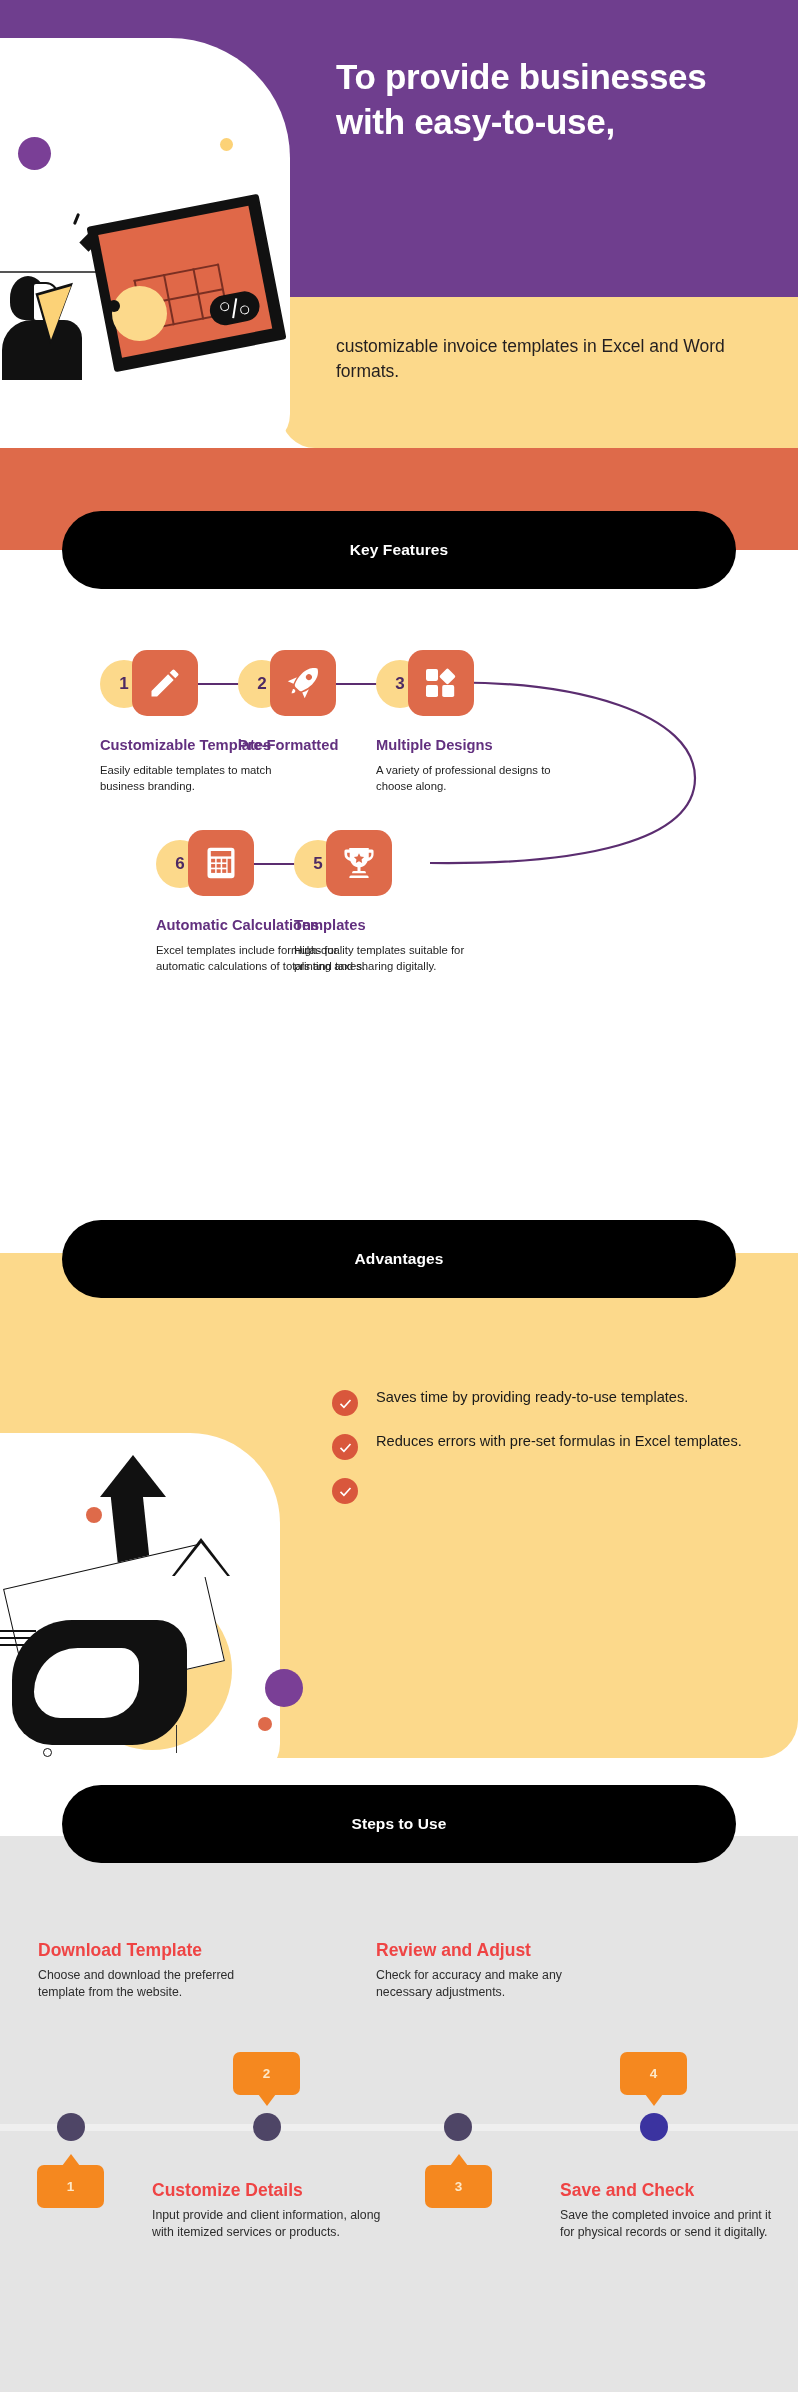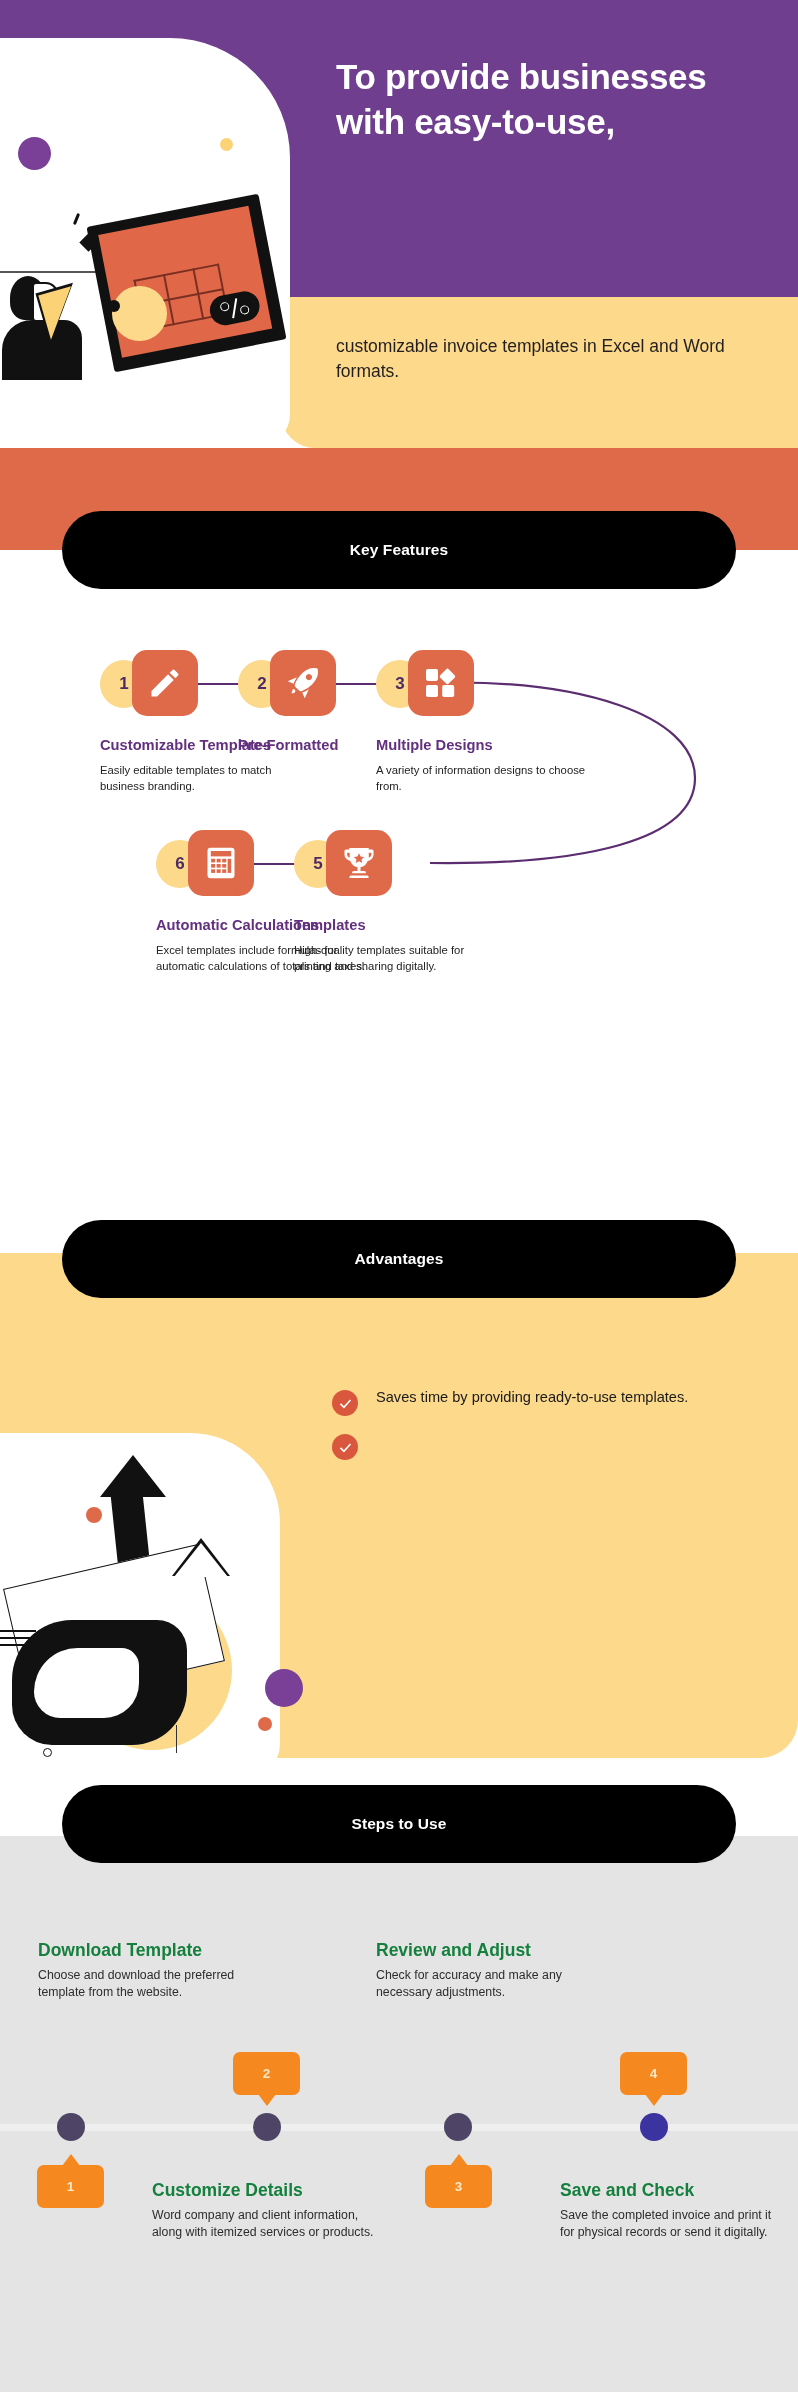--- a/index.html
+++ b/index.html
@@ -184,21 +184,21 @@
     content:''; position:absolute; left:50%; margin-left:-9px; bottom:-11px;
     width:0; height:0; border-left:9px solid transparent; border-right:9px solid transparent;
     border-top:12px solid #f5881f;
   }
   .step-badge.up:after {
     content:''; position:absolute; left:50%; margin-left:-9px; top:-11px;
     width:0; height:0; border-left:9px solid transparent; border-right:9px solid transparent;
     border-bottom:12px solid #f5881f;
   }
   .step-text { position:absolute; width:250px; }
-  .step-title { color:#15803d; font-size:17.5px; font-weight:bold; line-height:1.2; }
+  .step-title { color:#ef4444; font-size:17.5px; font-weight:bold; line-height:1.2; }
   .step-desc { color:#2d2d2d; font-size:12.3px; line-height:1.42; margin-top:6px; }
 </style>
 </head>
 <body>
 
 <div class="hero">
   <div class="hero-purple"></div>
   <div class="hero-yellow"></div>
 
   <div class="hero-white-card">
@@ -286,21 +286,21 @@
       <div class="icon-box">
         <svg viewBox="0 0 24 24">
             <rect x="2" y="2.6" width="8" height="8" rx="1.2"></rect>
             <rect x="2" y="13.4" width="8" height="8" rx="1.2"></rect>
             <rect x="12.8" y="13.4" width="8" height="8" rx="1.2"></rect>
             <rect x="12.3" y="3.6" width="8" height="8" rx="1.2" transform="rotate(-45 16.3 7.6)"></rect>
           </svg>
       </div>
     </div>
     <div class="feat-title">Multiple Designs</div>
-    <div class="feat-desc">A variety of information designs to choose from.</div>
+    <div class="feat-desc">A variety of professional designs to choose along.</div>
   </div>
 
   <div class="feat" style="left:156px; top:280px;">
     <div class="feat-icons">
       <div class="num-circle">6</div>
       <div class="icon-box">
         <svg viewBox="0 0 24 24">
             <path d="M5 1.8h14a2 2 0 0 1 2 2v16.4a2 2 0 0 1-2 2H5a2 2 0 0 1-2-2V3.8a2 2 0 0 1 2-2z"></path>
             <rect x="5.2" y="4" width="13.6" height="3.6" fill="#de6a4a"></rect>
             <rect x="5.4" y="9.2" width="2.7" height="2.4" fill="#de6a4a"></rect>
@@ -372,20 +372,28 @@
         </svg>
     </div>
     <div class="adv-text">Saves time by providing ready-to-use templates.</div>
   </div>
   <div class="adv-item">
     <div class="adv-check">
       <svg viewBox="0 0 24 24">
           <polyline points="4,12.5 9.5,18 20,6.5"></polyline>
         </svg>
     </div>
+    <div class="adv-text">Reduces errors with pre-set formulas in Excel templates.</div>
+  </div>
+  <div class="adv-item">
+    <div class="adv-check">
+      <svg viewBox="0 0 24 24">
+          <polyline points="4,12.5 9.5,18 20,6.5"></polyline>
+        </svg>
+    </div>
   </div>
 </div>
 
 <div class="steps-bg"></div>
 
 <div class="pill" style="top:1785px;">
   <span>Steps to Use</span>
 </div>
 
 <div>
@@ -407,20 +415,20 @@
     <div class="step-desc">Choose and download the preferred template from the website.</div>
   </div>
 
   <div class="step-text" style="left:376px; top:1940px; width:195px;">
     <div class="step-title">Review and Adjust</div>
     <div class="step-desc">Check for accuracy and make any necessary adjustments.</div>
   </div>
 
   <div class="step-text" style="left:152px; top:2180px; width:235px;">
     <div class="step-title">Customize Details</div>
-    <div class="step-desc">Word company and client information, along with itemized services or products.</div>
+    <div class="step-desc">Input provide and client information, along with itemized services or products.</div>
   </div>
 
   <div class="step-text" style="left:560px; top:2180px; width:225px;">
     <div class="step-title">Save and Check</div>
     <div class="step-desc">Save the completed invoice and print it for physical records or send it digitally.</div>
   </div>
 </div>
 
 </body></html>

